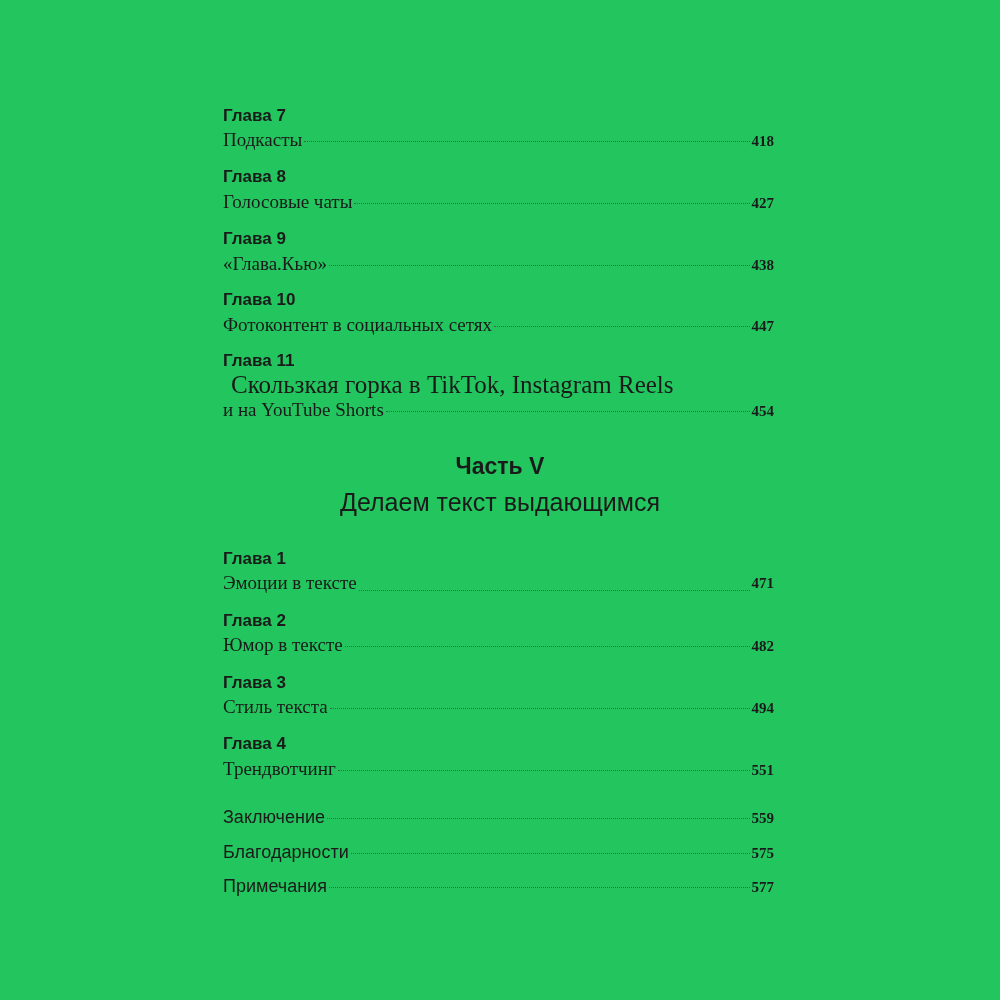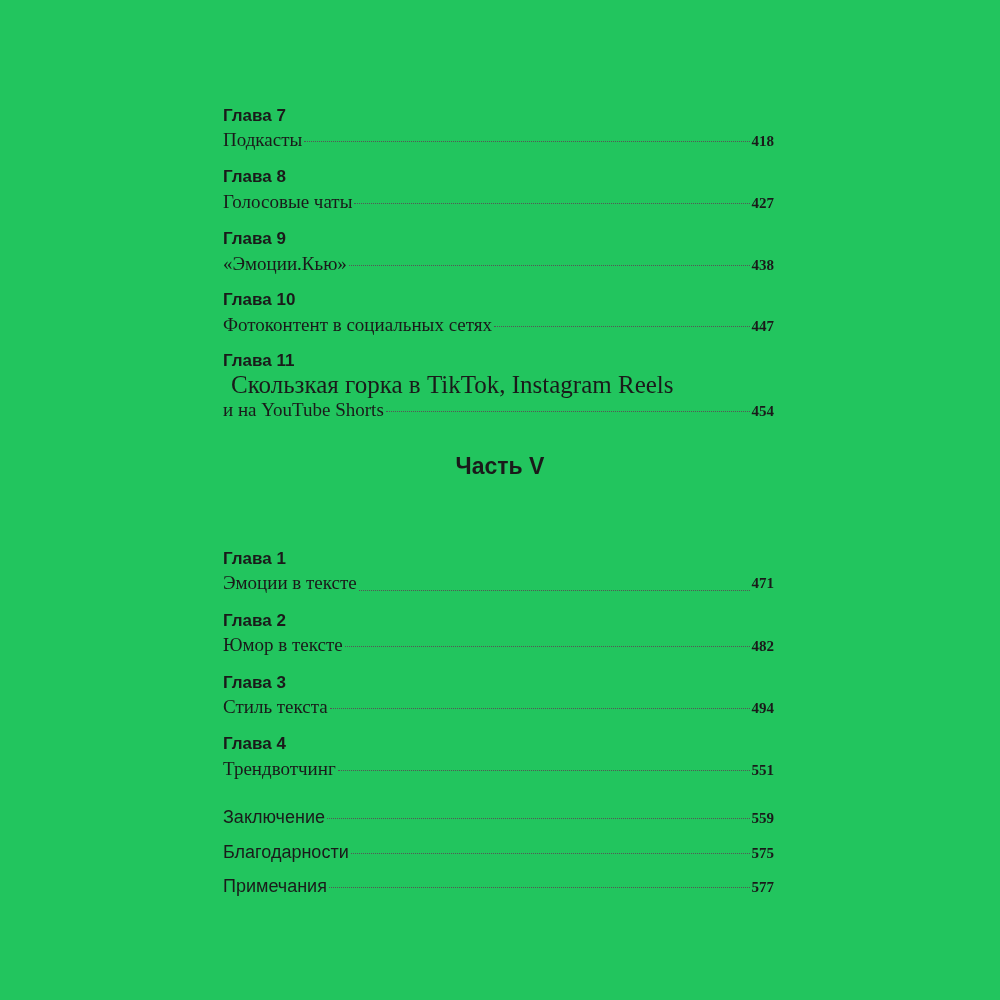--- a/index.html
+++ b/index.html
@@ -60,41 +60,42 @@
 
   <div class="chap-label" style="top:167px;">Глава 8</div>
   <div class="entry" style="top:190px;">
     <span class="title">Голосовые чаты</span>
     <span class="dots"></span>
     <span class="page-num">427</span>
   </div>
 
   <div class="chap-label" style="top:229px;">Глава 9</div>
   <div class="entry" style="top:252px;">
-    <span class="title">«Эмоции.Кью»</span>
+    <span class="title">«Глава.Кью»</span>
     <span class="dots"></span>
     <span class="page-num">438</span>
   </div>
 
   <div class="chap-label" style="top:290px;">Глава 10</div>
   <div class="entry" style="top:313px;">
     <span class="title">Фотоконтент в социальных сетях</span>
     <span class="dots"></span>
     <span class="page-num">447</span>
   </div>
 
   <div class="chap-label" style="top:351px;">Глава 11</div>
   <div class="line1" style="top:373px;">Скользкая горка в TikTok, Instagram Reels</div>
   <div class="entry" style="top:398px;">
     <span class="title">и на YouTube Shorts</span>
     <span class="dots"></span>
     <span class="page-num">454</span>
   </div>
 
   <div class="part-title" style="top:452px;">Часть V</div>
+  <div class="part-subtitle" style="top:487px;">Делаем текст выдающимся</div>
 
   <div class="chap-label" style="top:549px;">Глава 1</div>
   <div class="entry" style="top:571px;align-items:flex-end;">
     <span class="title">Эмоции в тексте</span>
     <span class="dots"></span>
     <span class="page-num">471</span>
   </div>
 
   <div class="chap-label" style="top:611px;">Глава 2</div>
   <div class="entry" style="top:633px;">

